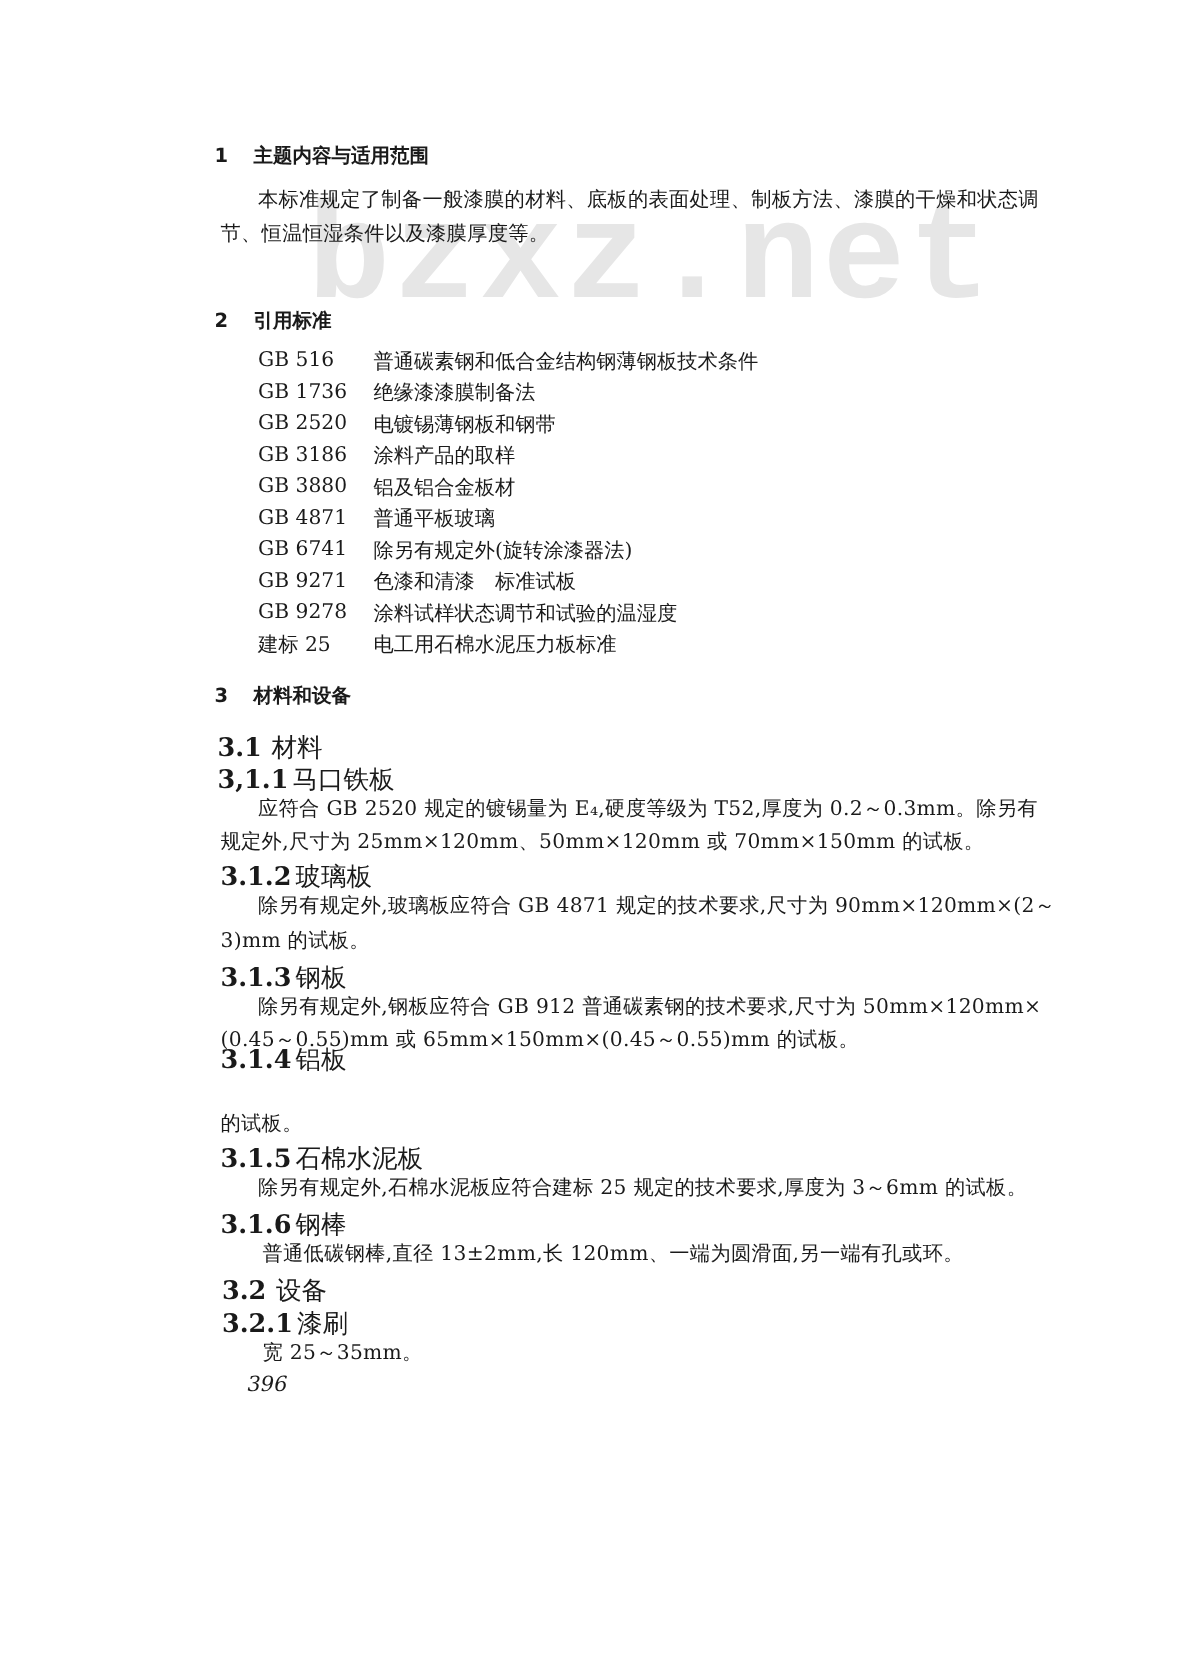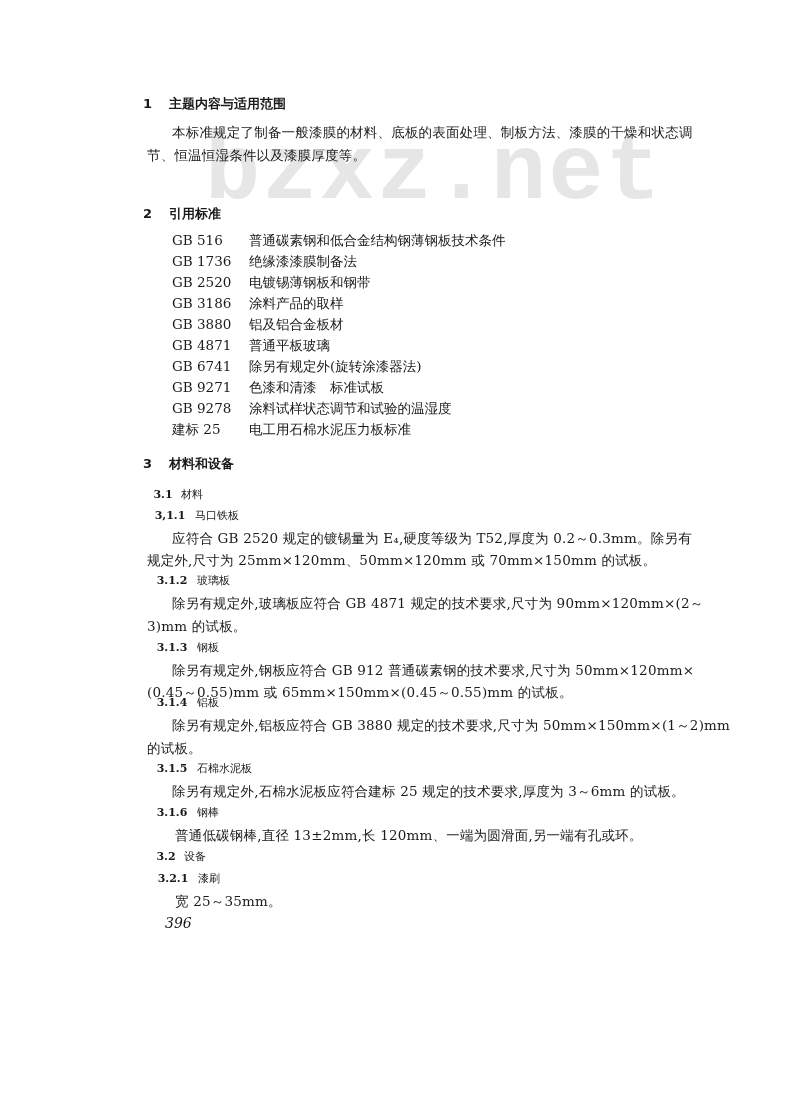--- a/index.html
+++ b/index.html
@@ -14,21 +14,21 @@
     font-weight: bold; font-size: 92px; letter-spacing: 2px;
     color: #e6e6e6; z-index: 0; line-height: 1;
   }
   .page { position: absolute; left: 0; top: 0; width: 699px; height: 1110px; z-index: 1; }
   .abs { position: absolute; white-space: nowrap; }
   .h1 { font-family: "DejaVu Sans", "Liberation Sans", sans-serif; font-weight: bold; font-size: 13px; }
   .h1 .num { display: inline-block; width: 26px; }
   .p { font-size: 13.5px; letter-spacing: 0.2px; }
   .ref-code { position: absolute; left: 172px; font-size: 13.5px; }
   .ref-title { position: absolute; left: 249px; font-size: 13.5px; }
-  .sec { font-size: 11px; text-align: center; }
+  .sec { font-size: 17px; }
   .sec .num { font-family: "DejaVu Serif", "Liberation Serif", serif; font-weight: bold; display: inline-block; }
   .page-num { font-style: italic; font-size: 14px; }
 </style>
 </head>
 <body>
 
 <div class="watermark">bzxz.net</div>
 
 <div class="page">
 
@@ -109,21 +109,20 @@
     <span class="num" style="width:50px;">3.1.3</span><span>钢板</span>
   </div>
   <div class="abs p" style="left:172px; top:662px;">除另有规定外,钢板应符合 GB 912 普通碳素钢的技术要求,尺寸为 50mm×120mm×</div>
   <div class="abs p" style="left:147px; top:684px;">(0.45～0.55)mm 或 65mm×150mm×(0.45～0.55)mm 的试板。</div>
 
   <div class="abs sec" style="left:147px; top:693px; margin-top:0;">
   </div>
   <div class="abs sec" style="left:147px; top:695px;">
     <span class="num" style="width:50px;">3.1.4</span><span>铝板</span>
   </div>
-  <div class="abs p" style="left:172px; top:717px;">除另有规定外,铝板应符合 GB 3880 规定的技术要求,尺寸为 50mm×150mm×(1～2)mm</div>
   <div class="abs p" style="left:147px; top:740px;">的试板。</div>
 
   <div class="abs sec" style="left:147px; top:761px;">
     <span class="num" style="width:50px;">3.1.5</span><span>石棉水泥板</span>
   </div>
   <div class="abs p" style="left:172px; top:783px;">除另有规定外,石棉水泥板应符合建标 25 规定的技术要求,厚度为 3～6mm 的试板。</div>
 
   <div class="abs sec" style="left:147px; top:805px;">
     <span class="num" style="width:50px;">3.1.6</span><span>钢棒</span>
   </div>

